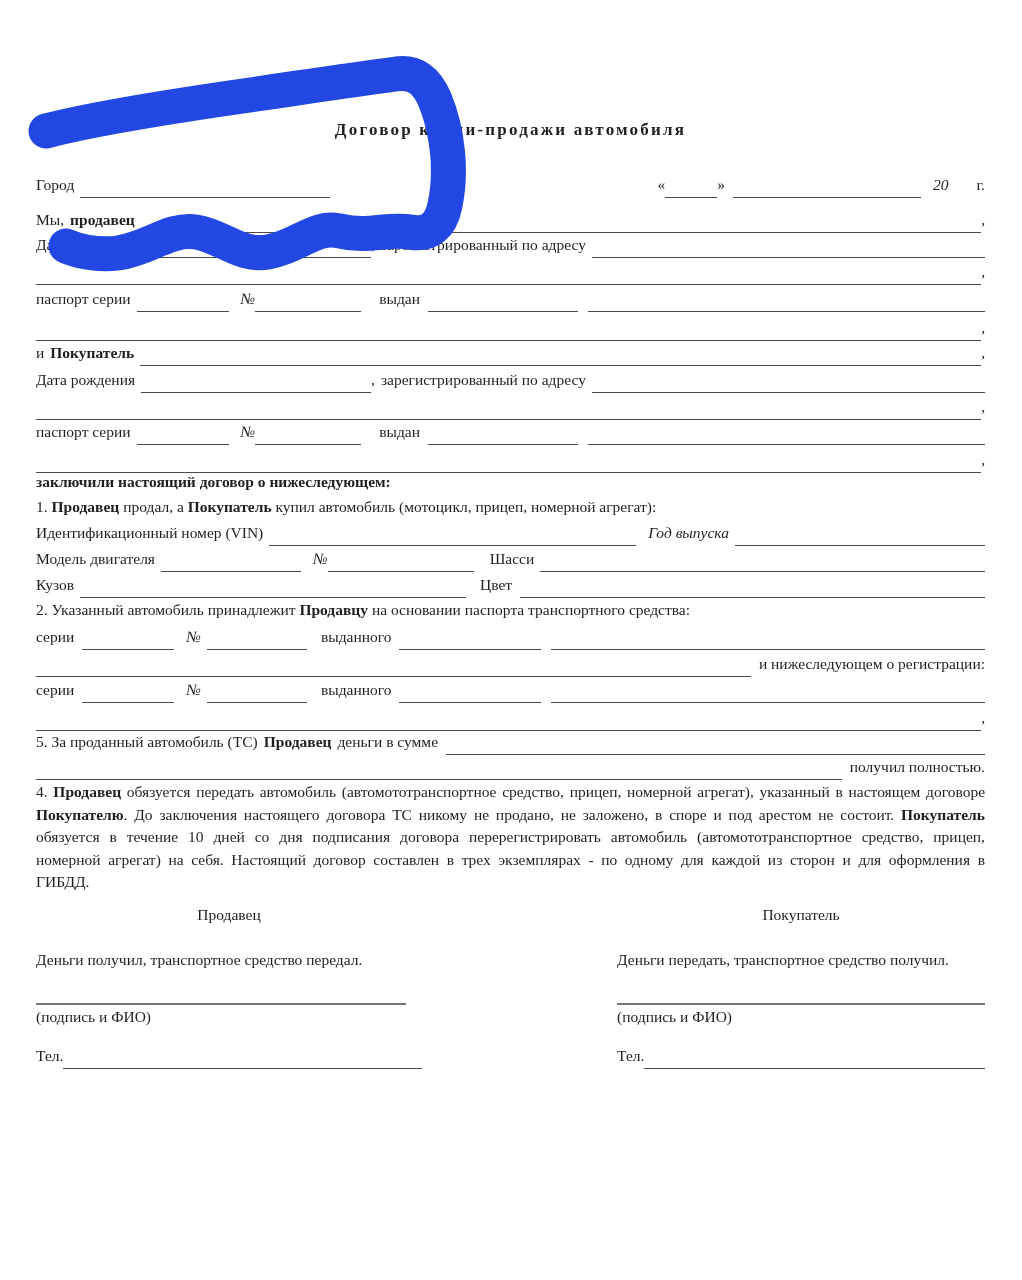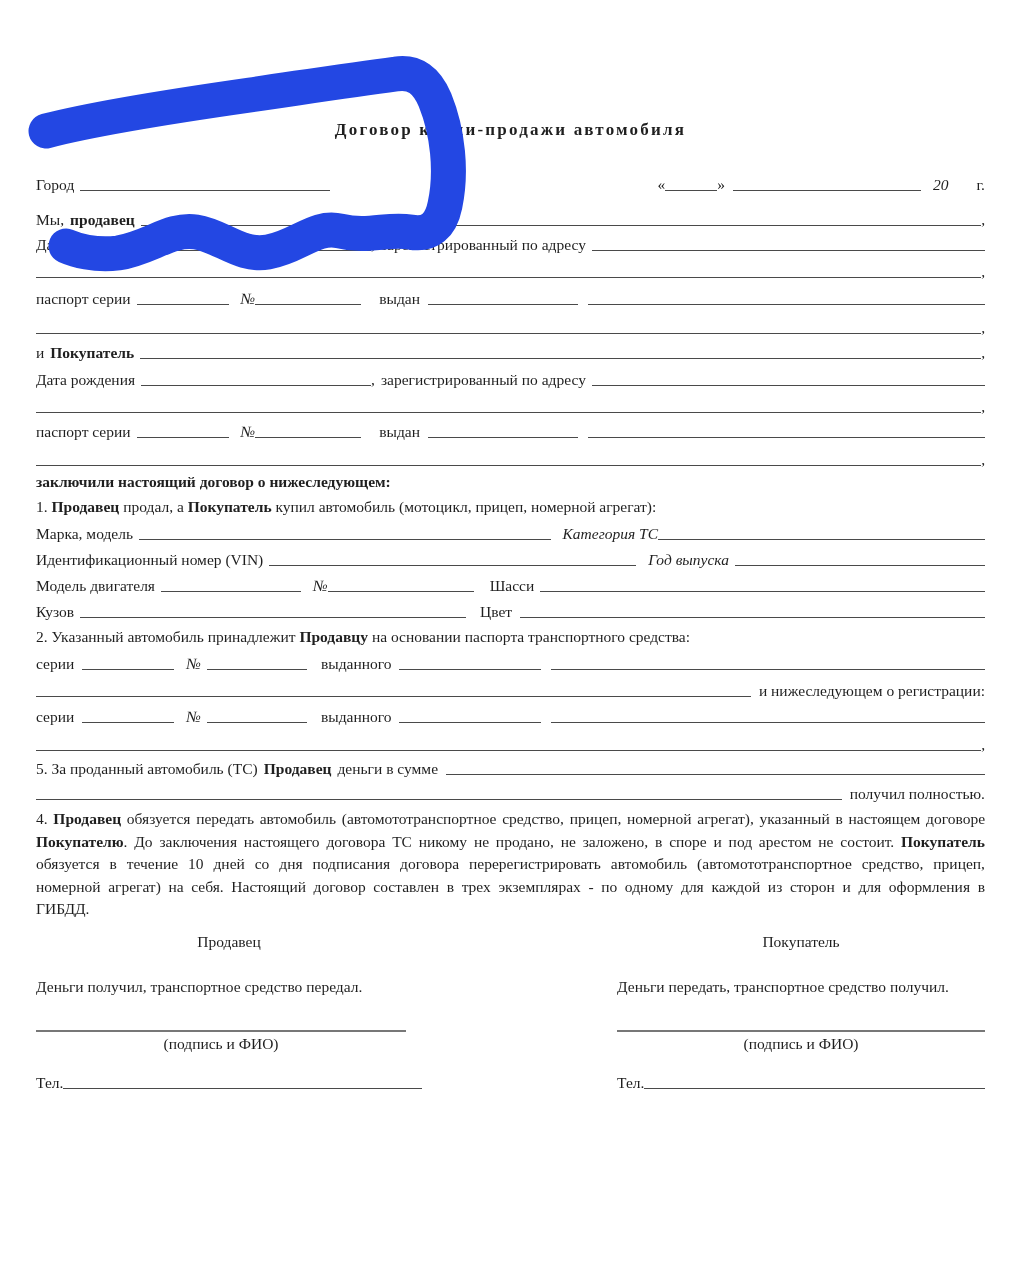--- a/index.html
+++ b/index.html
@@ -18,21 +18,21 @@
     overflow: hidden;
   }
   .title {
     margin-top: 118px;
     text-align: center;
     font-weight: bold;
     font-size: 17px;
     letter-spacing: 2.2px;
     line-height: 24px;
   }
-  .row { display: flex; align-items: flex-start; }
+  .row { display: flex; align-items: flex-end; }
   .bl {
     display: inline-block;
     border-bottom: 1.5px solid #4a4a4a;
     height: 12px;
     position: relative;
     top: 3px;
   }
   .fill { flex: 1 1 auto; }
   b { font-weight: bold; }
   .ml6 { margin-left: 6px; }
@@ -41,21 +41,21 @@
   .para {
     text-align: justify;
     line-height: 22.5px;
     word-spacing: 1.5px;
   }
   .sig-wrap { display:flex; justify-content: space-between; }
   .sig-col-left  { width: 386px; }
   .sig-col-right { width: 368px; }
   .sig-head { text-align: center; }
   .sig-line { border-bottom: 2px solid #777; height: 14px; }
-  .sig-cap { text-align: center; margin-top: 2px; }
+  .sig-cap { text-align: left; margin-top: 2px; }
   .scribble {
     position: absolute;
     left: 0; top: 0;
     width: 1022px; height: 1280px;
     pointer-events: none;
     z-index: 5;
   }
 </style>
 </head>
 <body>
@@ -138,26 +138,20 @@
   </div>
 
   <div style="margin-top:2px"><b>заключили настоящий договор о нижеследующем:</b></div>
 
   <div style="margin-top:5px">
     <span>1.</span>
     <b>Продавец</b>
     <span>продал, а</span>
     <b>Покупатель</b>
     <span>купил автомобиль (мотоцикл, прицеп, номерной агрегат):</span>
-  </div>
-  <div class="row" style="margin-top:7px">
-    <span>Марка, модель</span>
-    <span class="bl fill ml6"></span>
-    <span class="ml12">Категория ТС</span>
-    <span class="bl" style="width:327px"></span>
   </div>
   <div class="row" style="margin-top:6px">
     <span>Идентификационный номер (VIN)</span>
     <span class="bl fill ml6"></span>
     <span class="ml12">Год выпуска</span>
     <span class="bl ml6" style="width:250px"></span>
   </div>
   <div class="row" style="margin-top:6px">
     <span>Модель двигателя</span>
     <span class="bl ml6" style="width:140px"></span>

